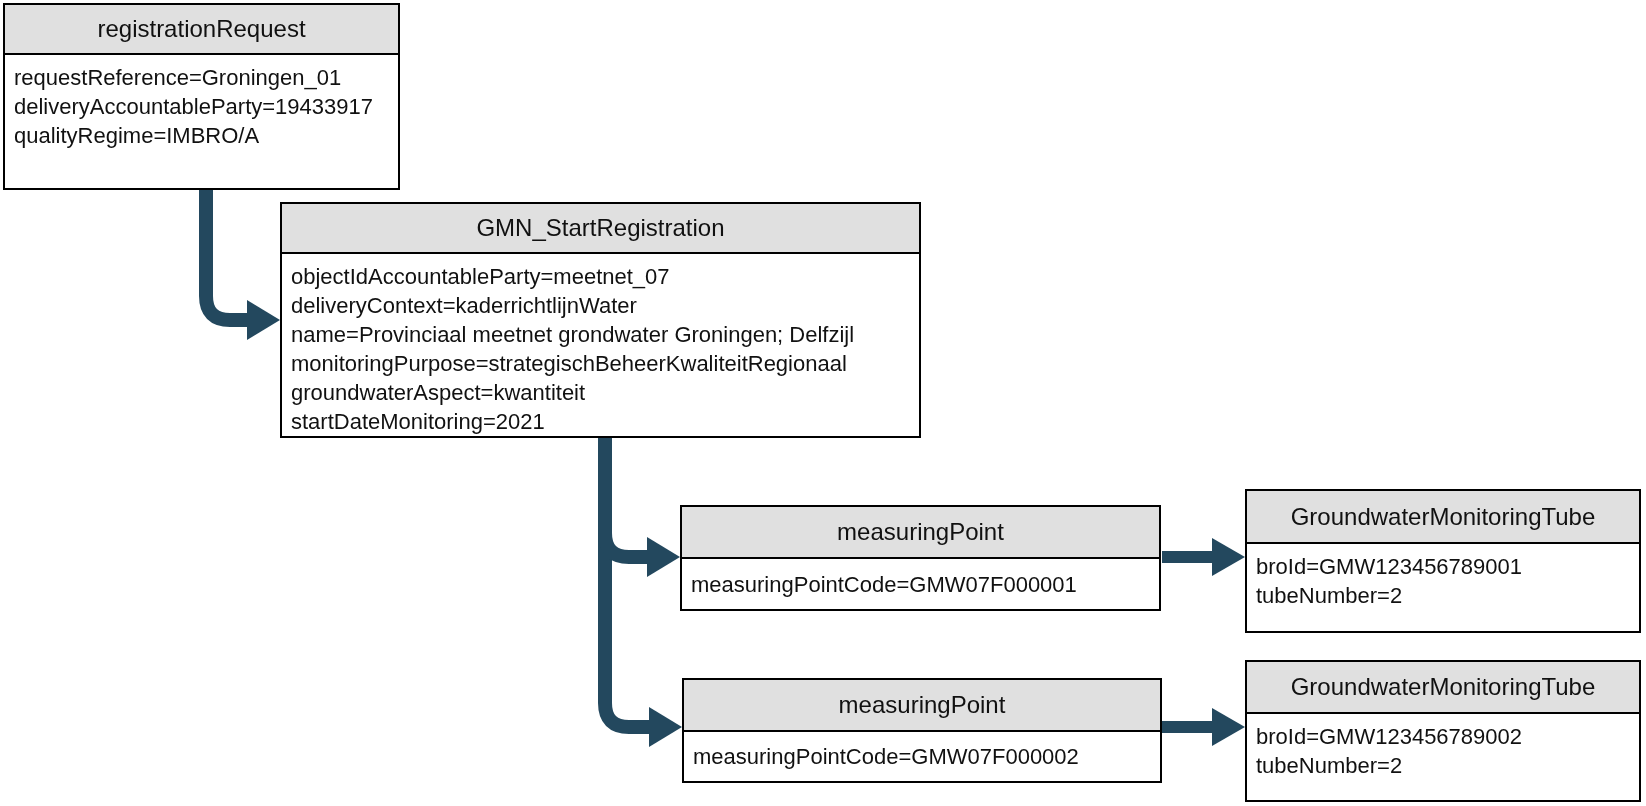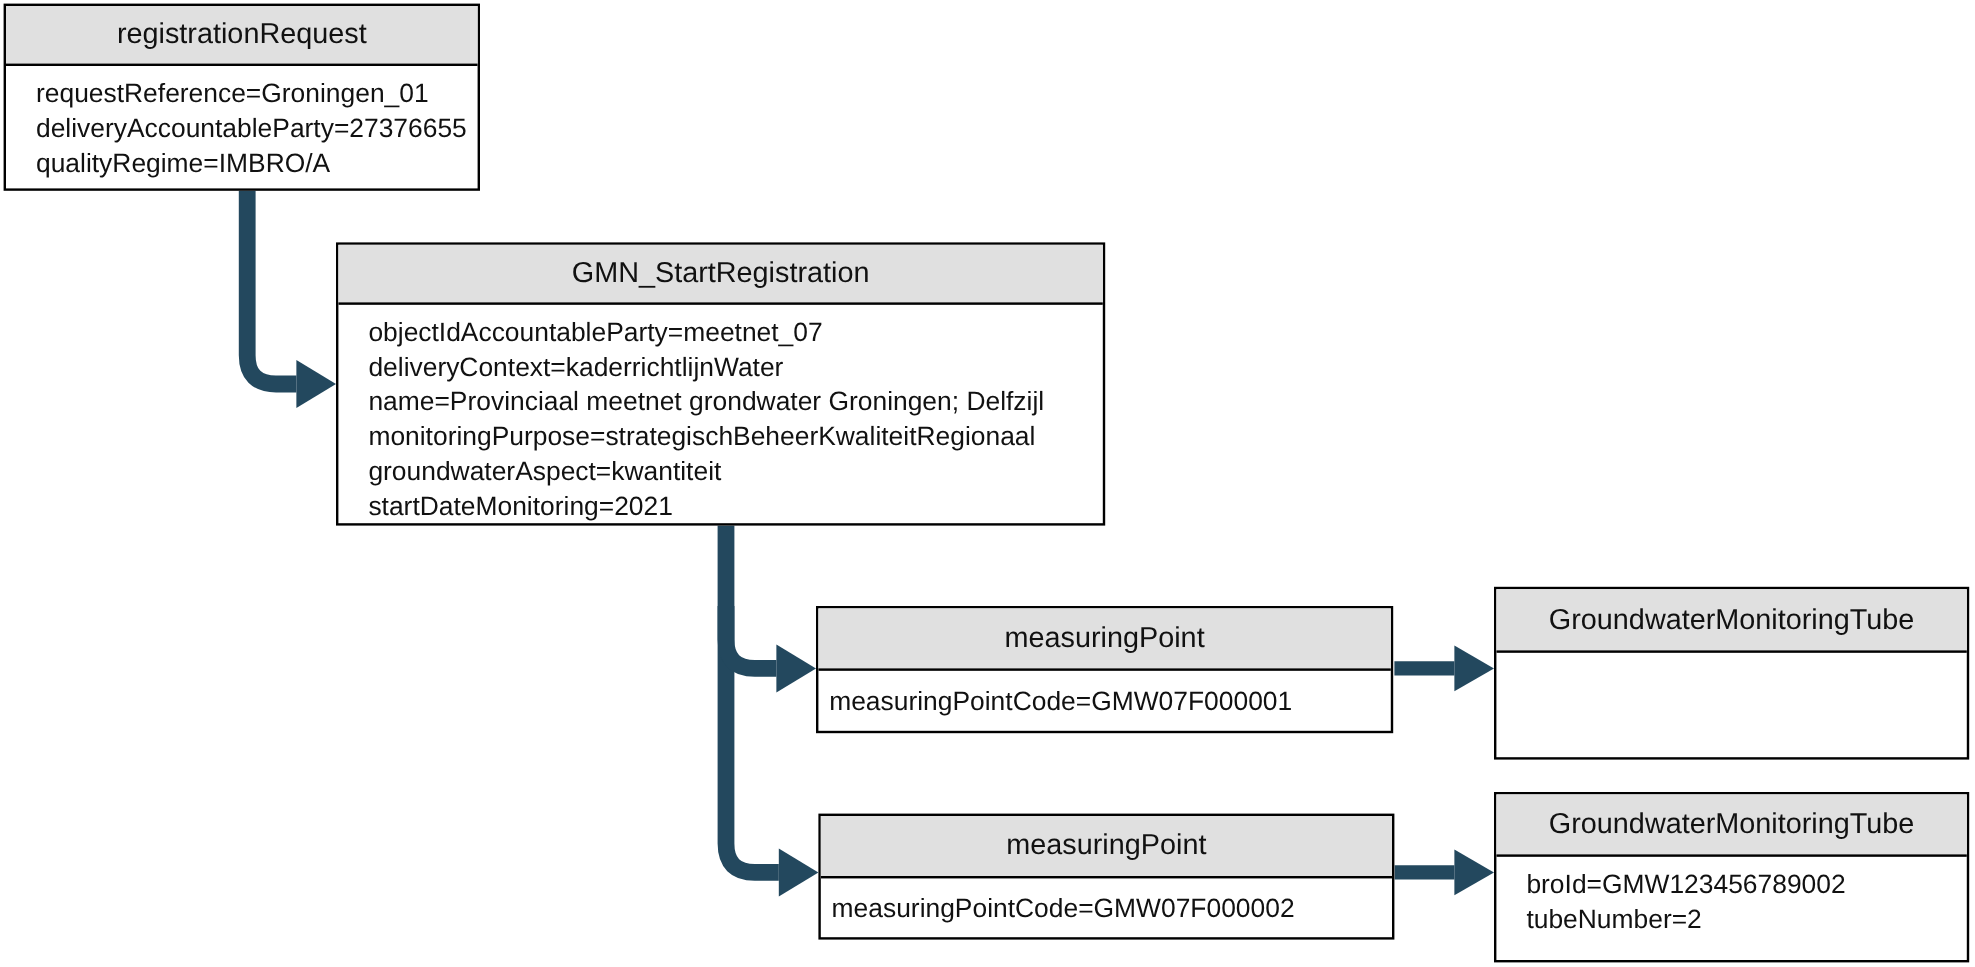--- a/index.html
+++ b/index.html
@@ -31,32 +31,32 @@
     align-items: center;
     justify-content: center;
     font-size: 24px;
     color: #111;
     flex: 0 0 auto;
   }
   .node-body {
     font-size: 22px;
     color: #111;
     line-height: 29px;
-    padding: 8px 25px;
+    padding: 8px 9px;
     overflow: hidden;
     white-space: nowrap;
     flex: 1 1 auto;
   }
   .node-body.single {
     display: flex;
     align-items: center;
     padding: 0 9px;
   }
   
-  #node-registration-request { left: 3px;    top: 3px;   width: 397px; height: 156px; }
+  #node-registration-request { left: 3px;    top: 3px;   width: 397px; height: 187px; }
   #node-registration-request .node-header { height: 48px; }
   #node-gmn-start-registration { left: 280px; top: 202px; width: 641px; height: 236px; }
   #node-gmn-start-registration .node-header { height: 48px; }
   #node-measuring-point-1 { left: 680px;  top: 505px; width: 481px; height: 106px; }
   #node-measuring-point-1 .node-header { height: 50px; }
   #node-measuring-point-2 { left: 682px;  top: 678px; width: 480px; height: 105px; }
   #node-measuring-point-2 .node-header { height: 50px; }
   #node-tube-1 { left: 1245px; top: 489px; width: 396px; height: 144px; }
   #node-tube-1 .node-header { height: 51px; }
   #node-tube-2 { left: 1245px; top: 660px; width: 396px; height: 142px; }
@@ -82,21 +82,21 @@
     <polygon points="1212,538 1212,576 1245,557" fill="#23485e"></polygon>
 
     <path d="M1162,727 L1212,727" fill="none" stroke-width="12" stroke="#23485e"></path>
     <polygon points="1212,708 1212,746 1245,727" fill="#23485e"></polygon>
   </svg>
 
   <div class="node" id="node-registration-request">
     <div class="node-header">registrationRequest</div>
     <div class="node-body">
       <div>requestReference=Groningen_01</div>
-      <div>deliveryAccountableParty=27376655</div>
+      <div>deliveryAccountableParty=19433917</div>
       <div>qualityRegime=IMBRO/A</div>
     </div>
   </div>
 
   <div class="node" id="node-gmn-start-registration">
     <div class="node-header">GMN_StartRegistration</div>
     <div class="node-body">
       <div>objectIdAccountableParty=meetnet_07</div>
       <div>deliveryContext=kaderrichtlijnWater</div>
       <div>name=Provinciaal meetnet grondwater Groningen; Delfzijl</div>
@@ -108,20 +108,24 @@
 
   <div class="node" id="node-measuring-point-1">
     <div class="node-header">measuringPoint</div>
     <div class="node-body single">
       <div>measuringPointCode=GMW07F000001</div>
     </div>
   </div>
 
   <div class="node" id="node-tube-1">
     <div class="node-header">GroundwaterMonitoringTube</div>
+    <div class="node-body">
+      <div>broId=GMW123456789001</div>
+      <div>tubeNumber=2</div>
+    </div>
   </div>
 
   <div class="node" id="node-measuring-point-2">
     <div class="node-header">measuringPoint</div>
     <div class="node-body single">
       <div>measuringPointCode=GMW07F000002</div>
     </div>
   </div>
 
   <div class="node" id="node-tube-2">

